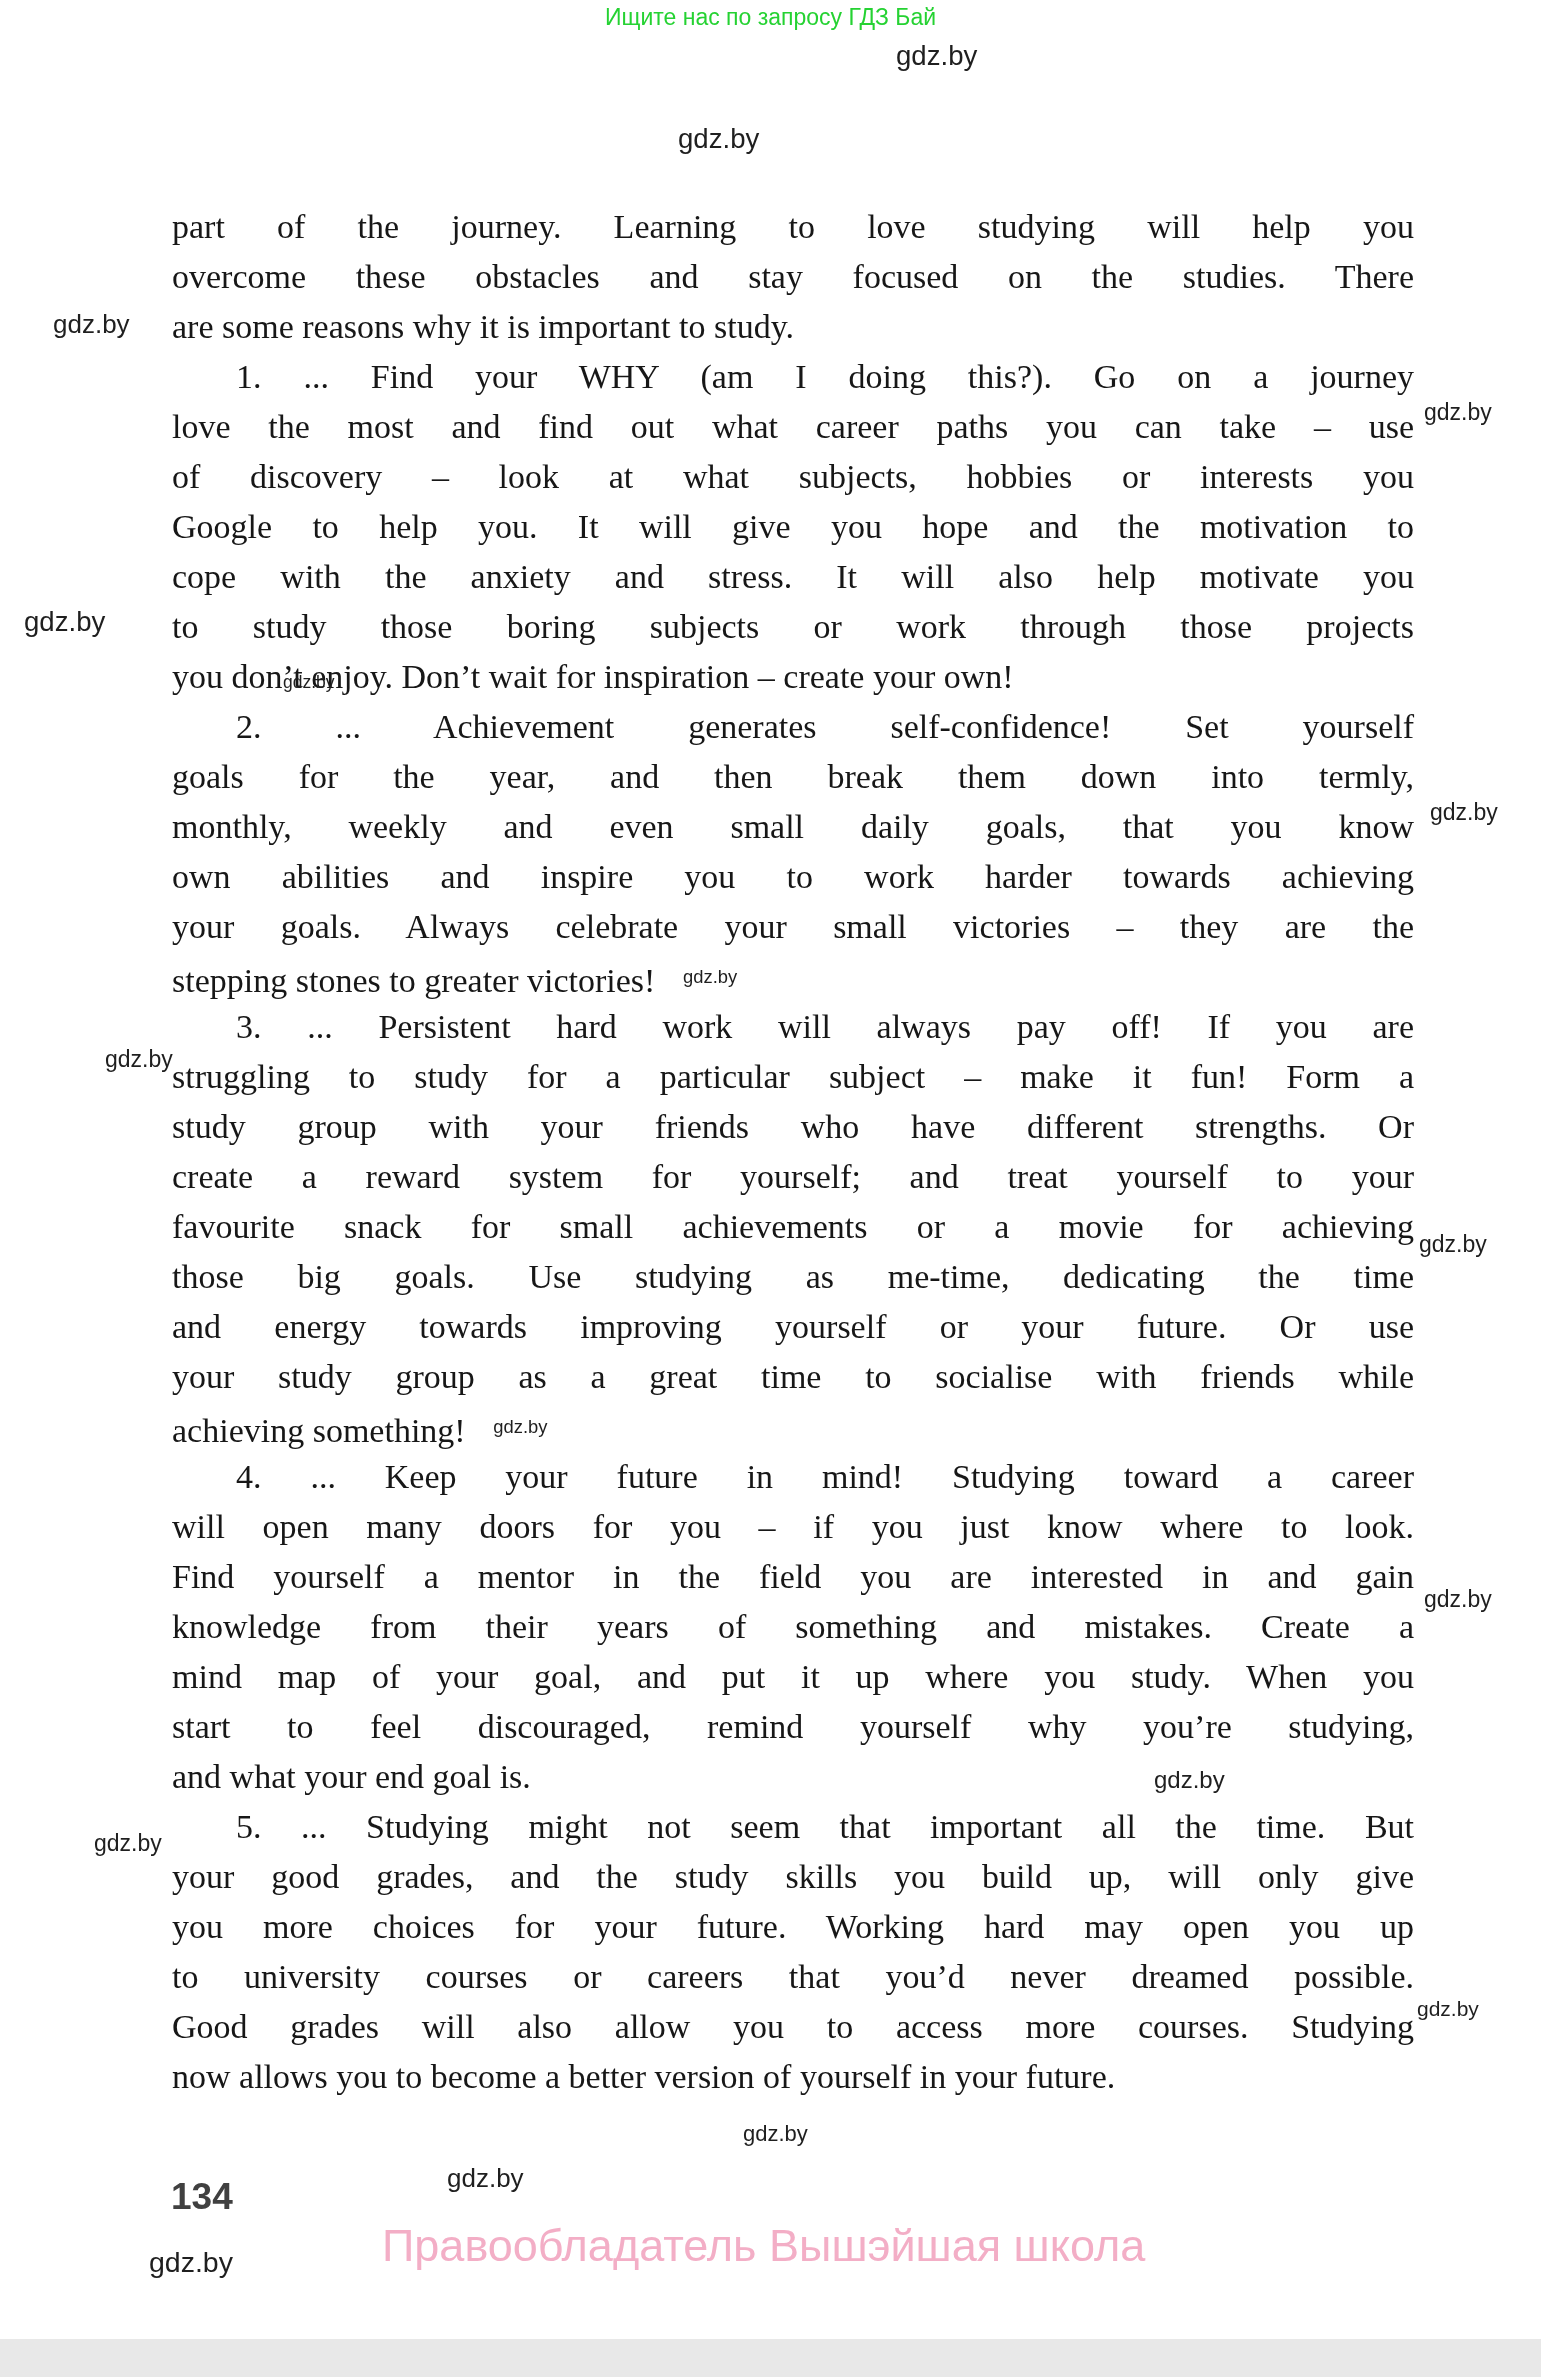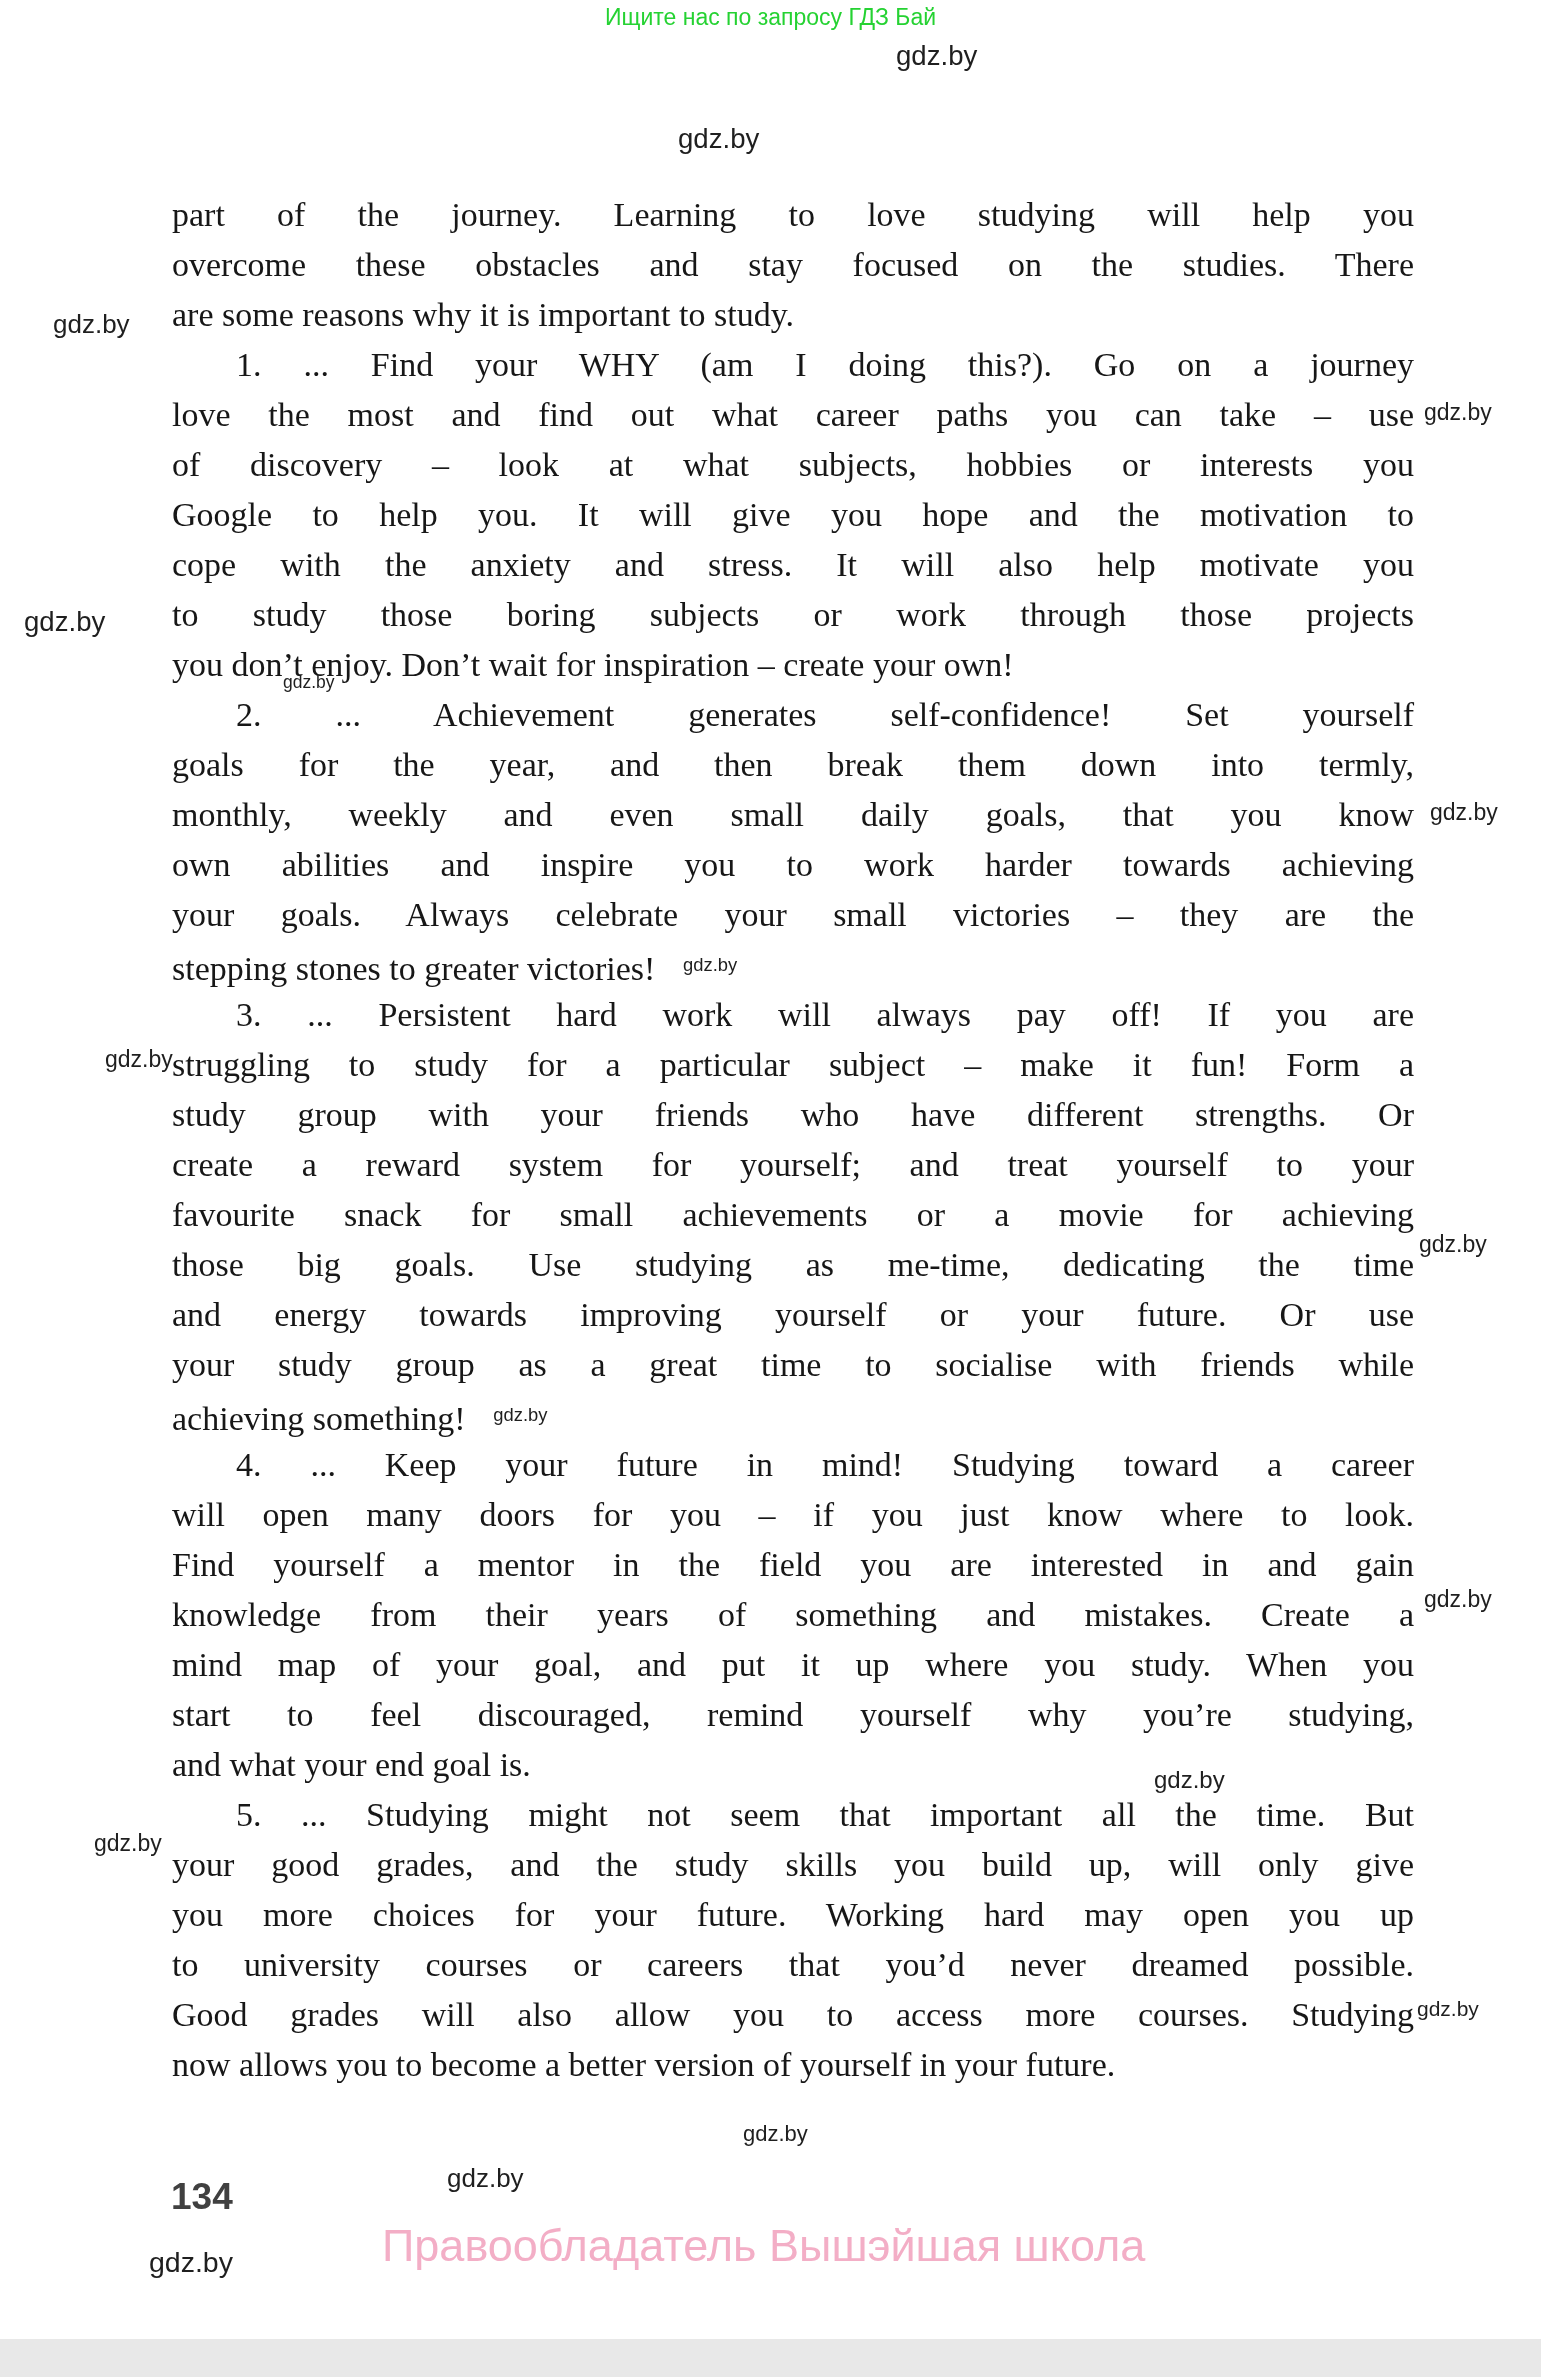--- a/index.html
+++ b/index.html
@@ -18,21 +18,21 @@
     font-family:"Liberation Serif","DejaVu Serif",serif;
     color:var(--ink);
   }
   .promo{
     position:absolute;left:0;top:3.7px;width:100%;
     text-align:center;
     font-family:"Liberation Sans","DejaVu Sans",sans-serif;
     font-size:23px;color:var(--green);
   }
   .body-text{
-    position:absolute;left:172px;top:190px;width:1242px;
+    position:absolute;left:172px;top:202px;width:1242px;
     font-size:34px;
   }
   .line{
     height:50px;line-height:50px;
     text-align:justify;text-align-last:justify;
     white-space:normal;
   }
   .line.end{text-align-last:left;}
   .line.indent{text-indent:64px;}
   .inline-wm{

